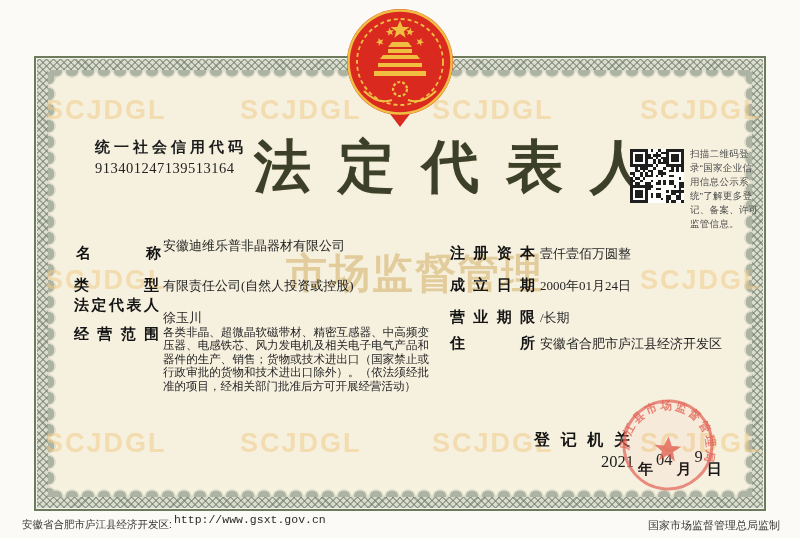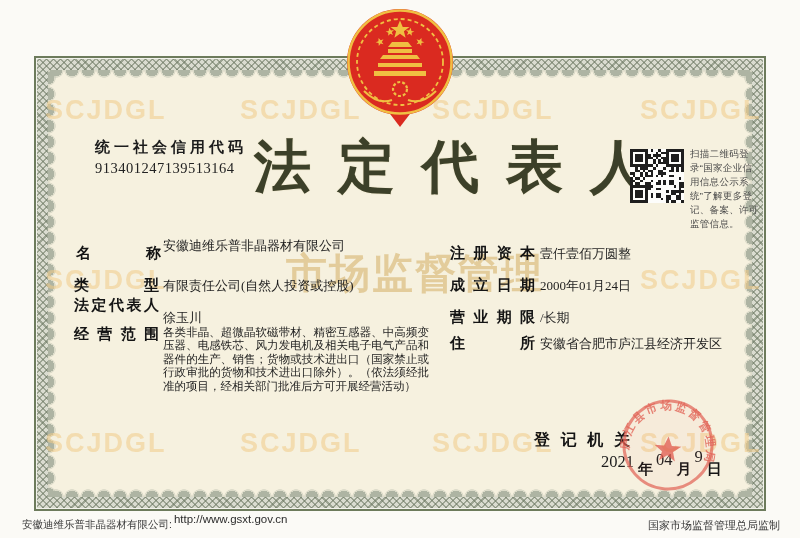--- a/index.html
+++ b/index.html
@@ -72,21 +72,21 @@
   .reg-date span{display:inline-block;}
   .d-num{font-family:"Liberation Serif",serif;font-size:16.5px;color:#1c1c1c;}
   .d-unit{font-size:15px;font-weight:bold;color:#141414;margin:0 3px 0 4px;}
   .dy0{transform:translateY(0);} .dyu{transform:translateY(7px);}
   .dy1{transform:translateY(-2px);} .dy2{transform:translateY(-5px);}
 
   .seal{position:absolute;left:620px;top:397px;z-index:4;transform:rotate(4deg);opacity:.92;}
 
   
   .footer-left{position:absolute;left:22px;top:518px;font-size:10.5px;color:#3a3a3a;z-index:2;}
-  .footer-left .url{font-family:Liberation Sans, sans-serif;font-size:11.5px;color:#2c2c2c;
+  .footer-left .url{font-family:Liberation Mono, monospace;font-size:11.5px;color:#2c2c2c;
     display:inline-block;transform:translateY(-5px);margin-left:2px;}
   .footer-right{position:absolute;right:20px;top:518px;font-size:11px;color:#3a3a3a;z-index:2;}
 </style>
 </head>
 <body>
 
 <div class="frame">
   <div class="inner">
     <div class="sc t"></div>
     <div class="sc b"></div>
@@ -395,15 +395,15 @@
     <polygon id="st2" points="0,-10 2.9,-3.1 10,-3.1 4.1,1.2 5.9,8.1 0,4 -5.9,8.1 -4.1,1.2 -10,-3.1 -2.9,-3.1" fill="rgba(224,90,78,.82)"></polygon>
   </defs>
   <circle cx="48" cy="48" r="44" fill="rgba(255,120,108,.05)" stroke="rgba(224,90,78,.72)" stroke-width="3"></circle>
   <text font-size="11.5" font-weight="bold" fill="rgba(224,90,78,.8)" letter-spacing="2.5">
     <textPath href="#sealArc" startOffset="4">庐江县市场监督管理局</textPath>
   </text>
   <use href="#st2" transform="translate(48,53) scale(1.35)"></use>
 </svg>
 
 <div class="footer-left">
-  <span>安徽迪维乐普非晶器材有限公司:</span><span class="url">http://www.gsxt.gov.cn</span>
+  <span>安徽省合肥市庐江县经济开发区:</span><span class="url">http://www.gsxt.gov.cn</span>
 </div>
 <div class="footer-right">国家市场监督管理总局监制</div>
 
 </body></html>

